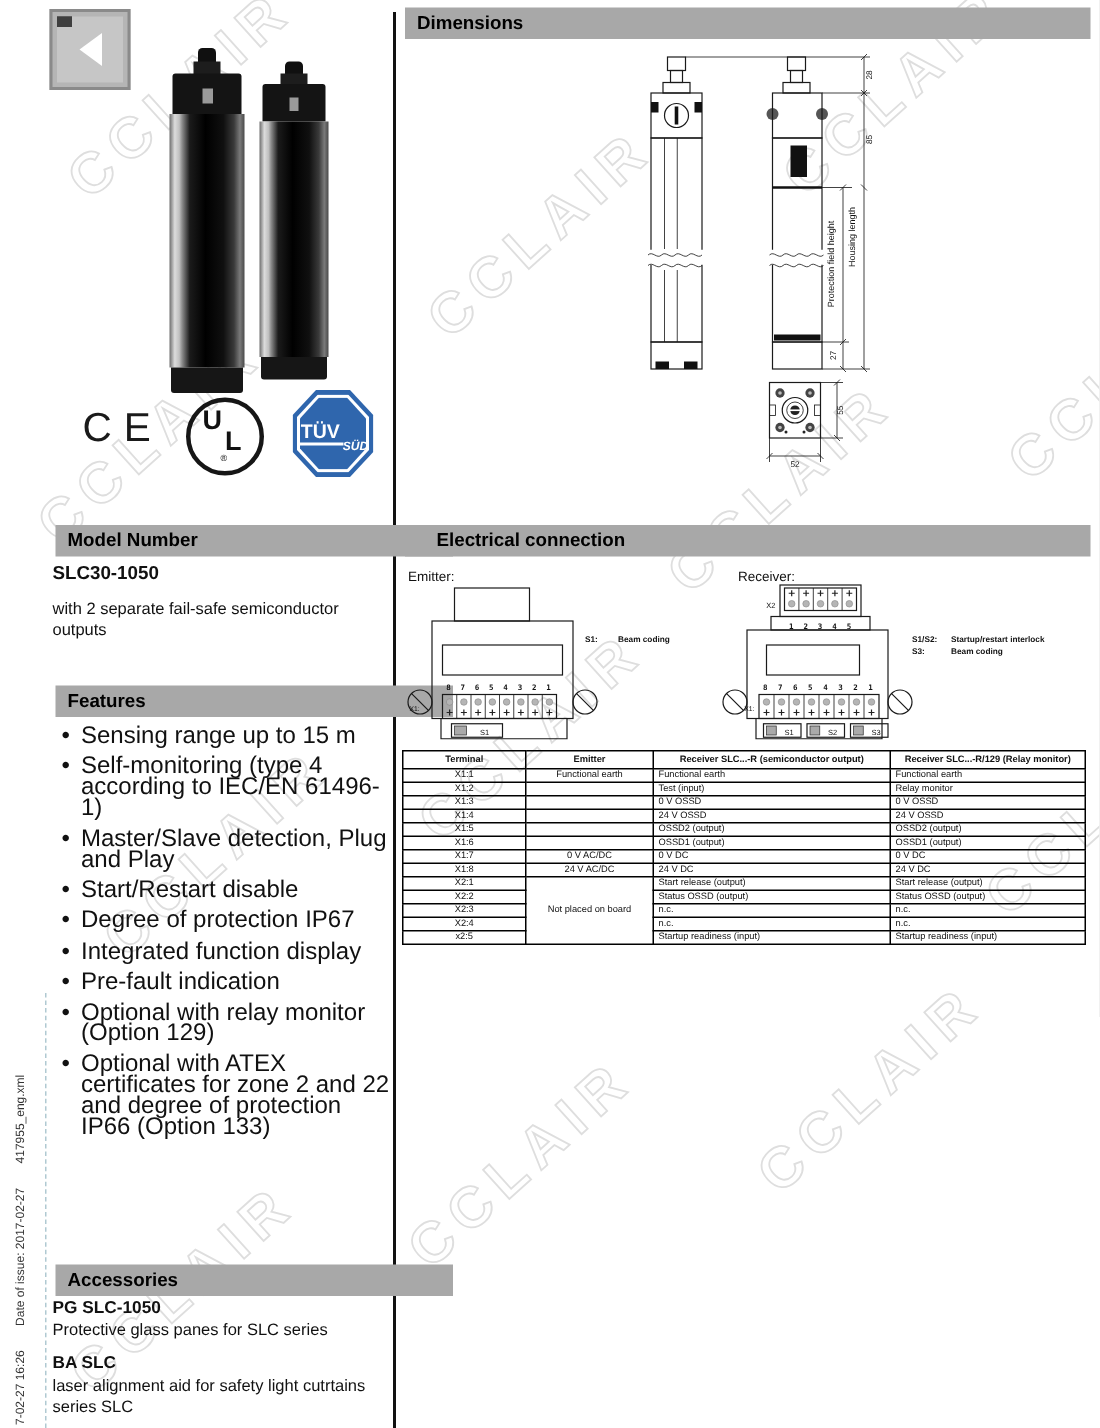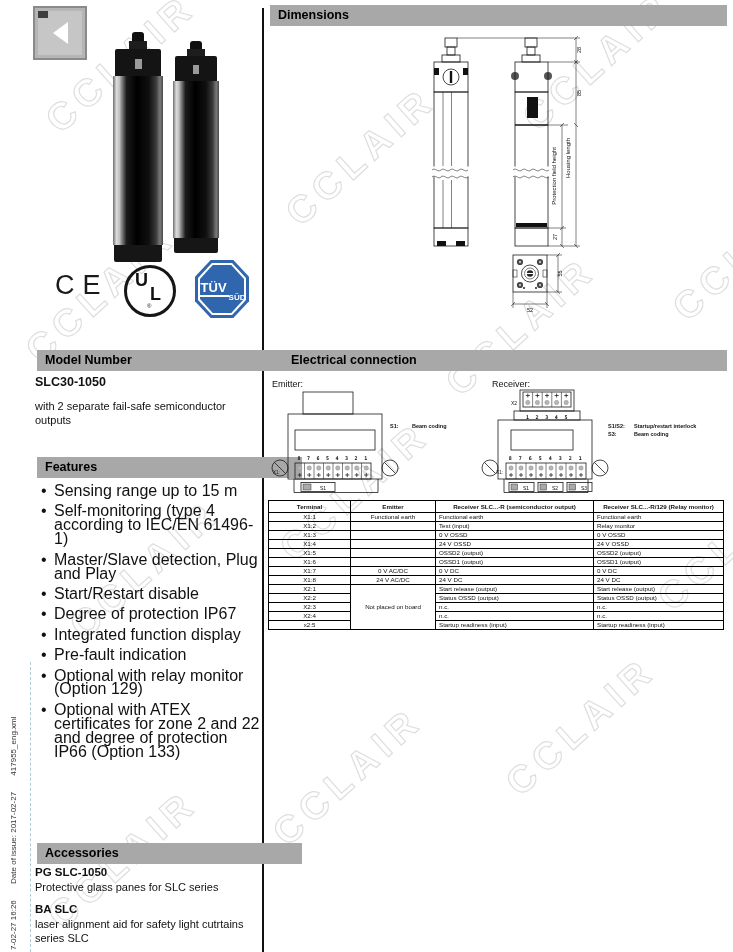--- a/index.html
+++ b/index.html
@@ -37,21 +37,21 @@
   .ul-u{left:8px;top:2px;font-size:18px;}
   .ul-l{left:23px;top:16px;font-size:18px;}
   .ul-r{left:20px;top:35px;font-size:6px;font-weight:normal !important;}
   .tuv{position:absolute;left:195px;top:260px;width:54px;height:58px;z-index:1;}
   .oct{position:absolute;clip-path:polygon(29% 0,71% 0,100% 29%,100% 71%,71% 100%,29% 100%,0 71%,0 29%);}
   .oct.o1{left:0;top:0;right:0;bottom:0;background:#2f66ad;}
   .oct.o2{left:3px;top:3px;right:3px;bottom:3px;background:#ffffff;}
   .oct.o3{left:5px;top:5px;right:5px;bottom:5px;background:#2f66ad;display:flex;flex-direction:row;
           align-items:center;justify-content:center;}
   .tuv-top{color:#fff;font-weight:bold;font-size:13px;border-bottom:2px solid #fff;padding:0 2px 1px 2px;line-height:13px;}
-  .tuv-bot{color:#fff;font-weight:bold;font-size:8px;margin-top:18px;line-height:8px;}
+  .tuv-bot{color:#fff;font-weight:bold;font-size:8px;margin-top:18px;line-height:8px;font-style:italic;}
   
   .divider{position:absolute;left:262px;top:8px;width:2px;height:944px;background:#111;z-index:1;}
   .cropmark{position:absolute;left:30px;top:662px;height:290px;width:0;border-left:1.5px dashed #8fb3c0;opacity:.7;}
   
   .bar{position:absolute;background:#a8a8a8;color:#000;font-weight:bold;font-size:12.5px;
        padding:3px 0 4px 8px;box-sizing:border-box;z-index:1;}
   .bar.left{left:37px;width:265px;}
   .bar.right{left:270px;width:457px;}
   
   .model-number{position:absolute;left:35px;top:375px;font-size:12.5px;font-weight:bold;z-index:1;}

